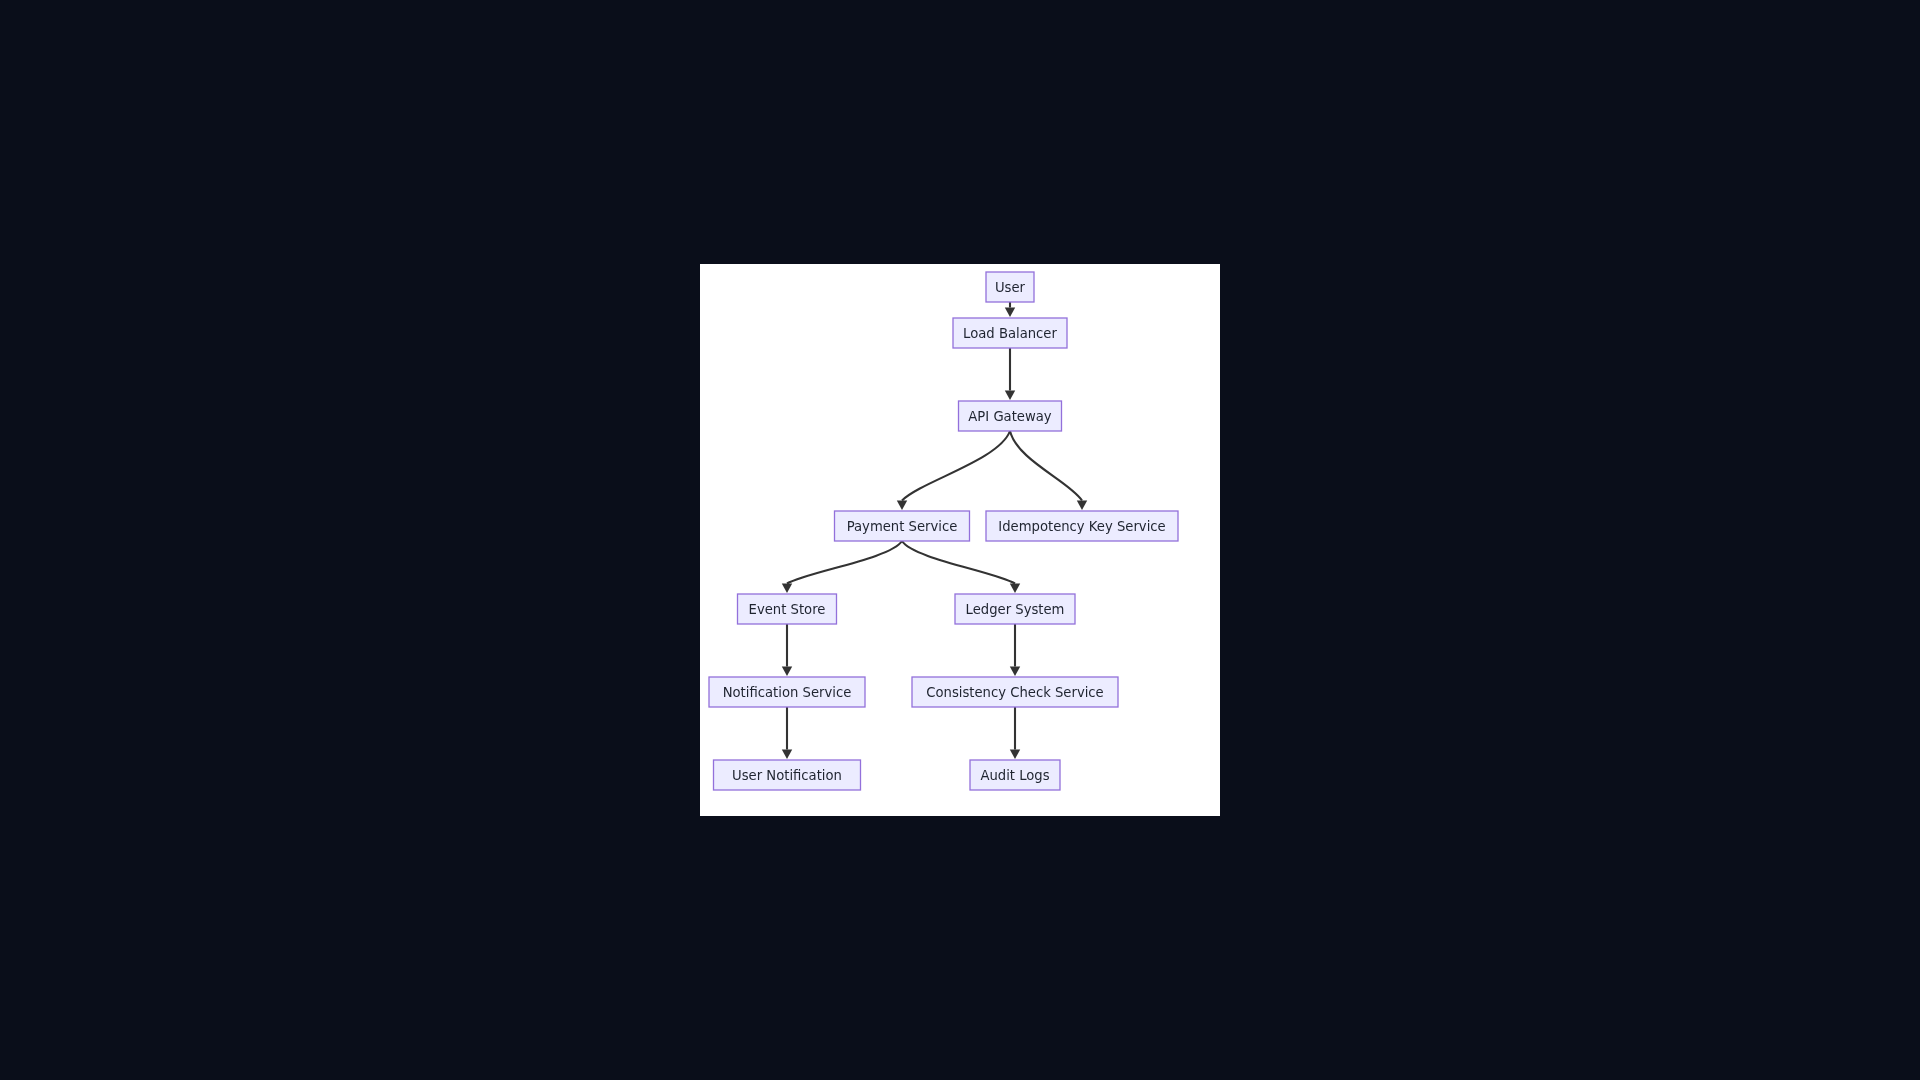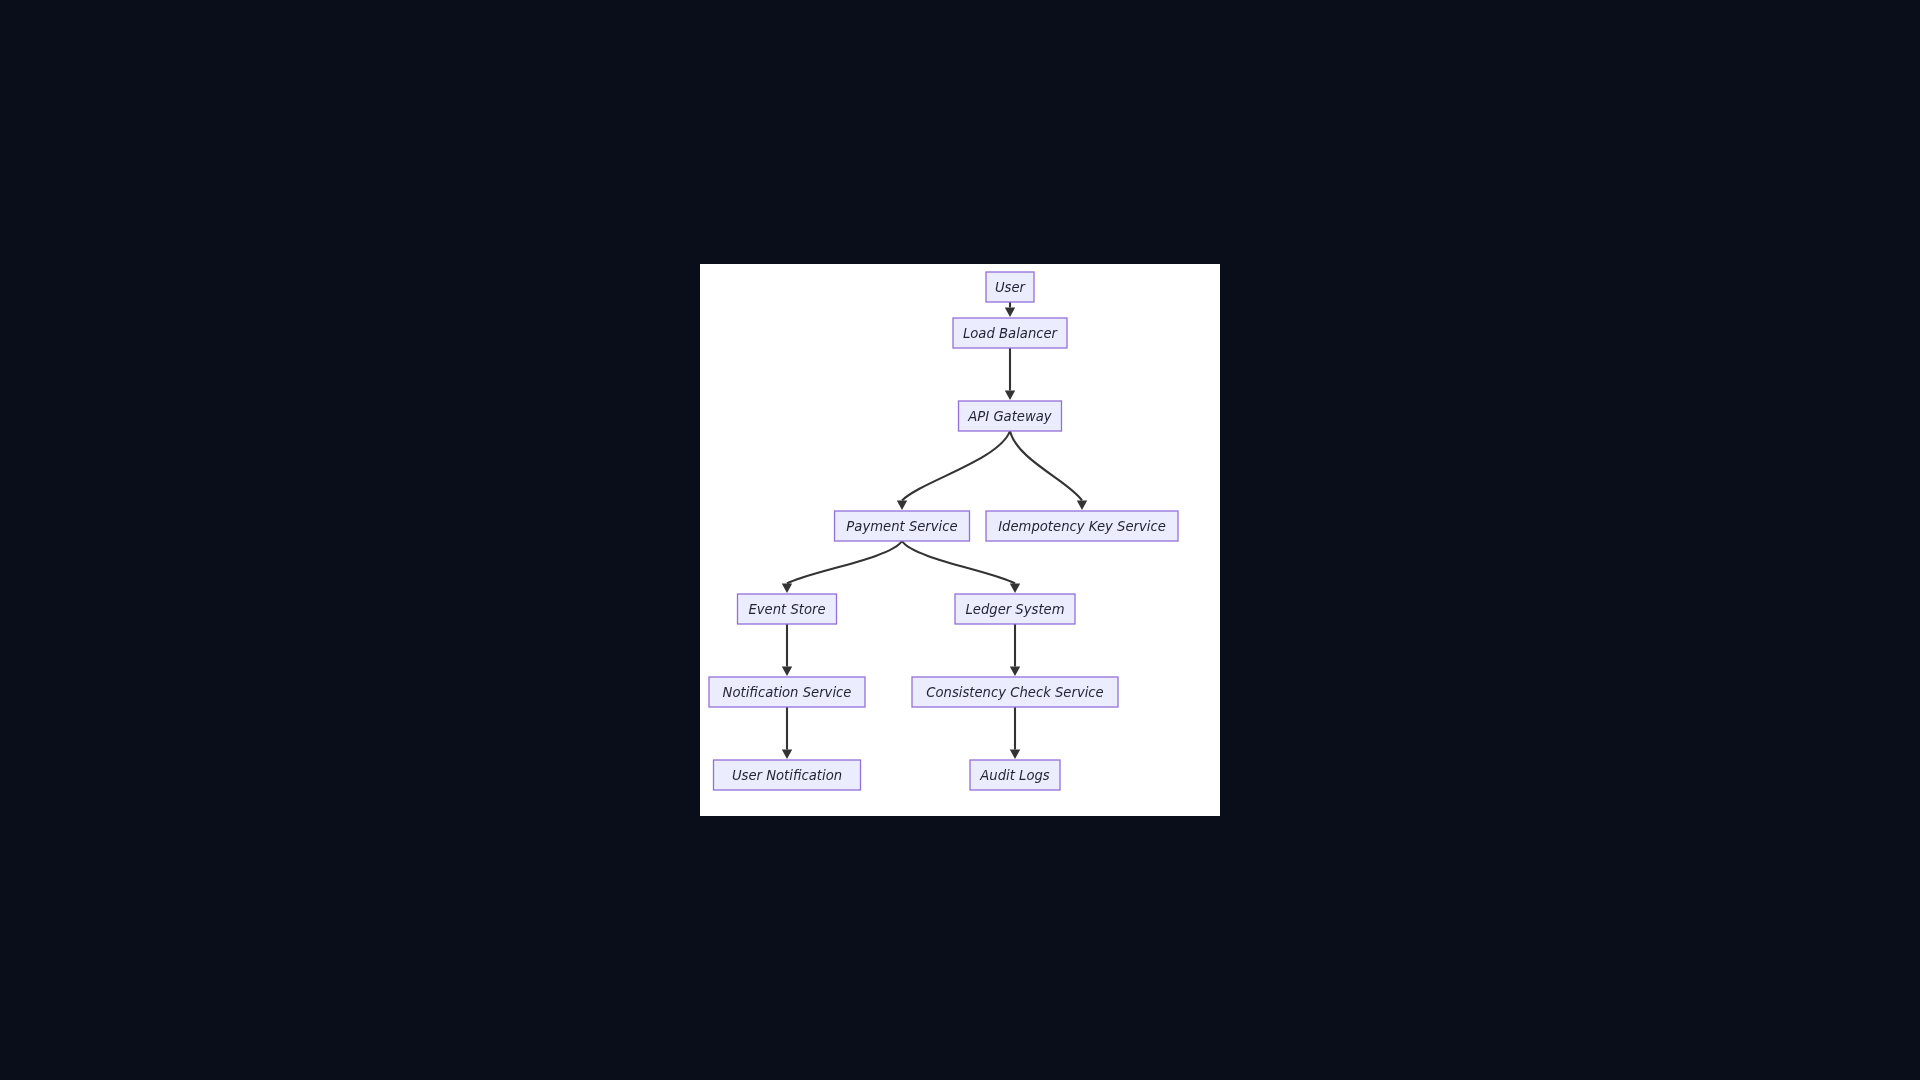--- a/index.html
+++ b/index.html
@@ -13,21 +13,20 @@
   body {
     background: #0a0e1a;
     font-family: "DejaVu Sans", sans-serif;
   }
 
   #screen {
     position: relative;
     width: 1816px;
     height: 1080px;
     background: #0a0e1a;
-    font-style: italic;
   }
 
   
   #diagram-canvas {
     position: absolute;
     left: 700px;
     top: 264px;
     width: 520px;
     height: 552px;
     background: #ffffff;

